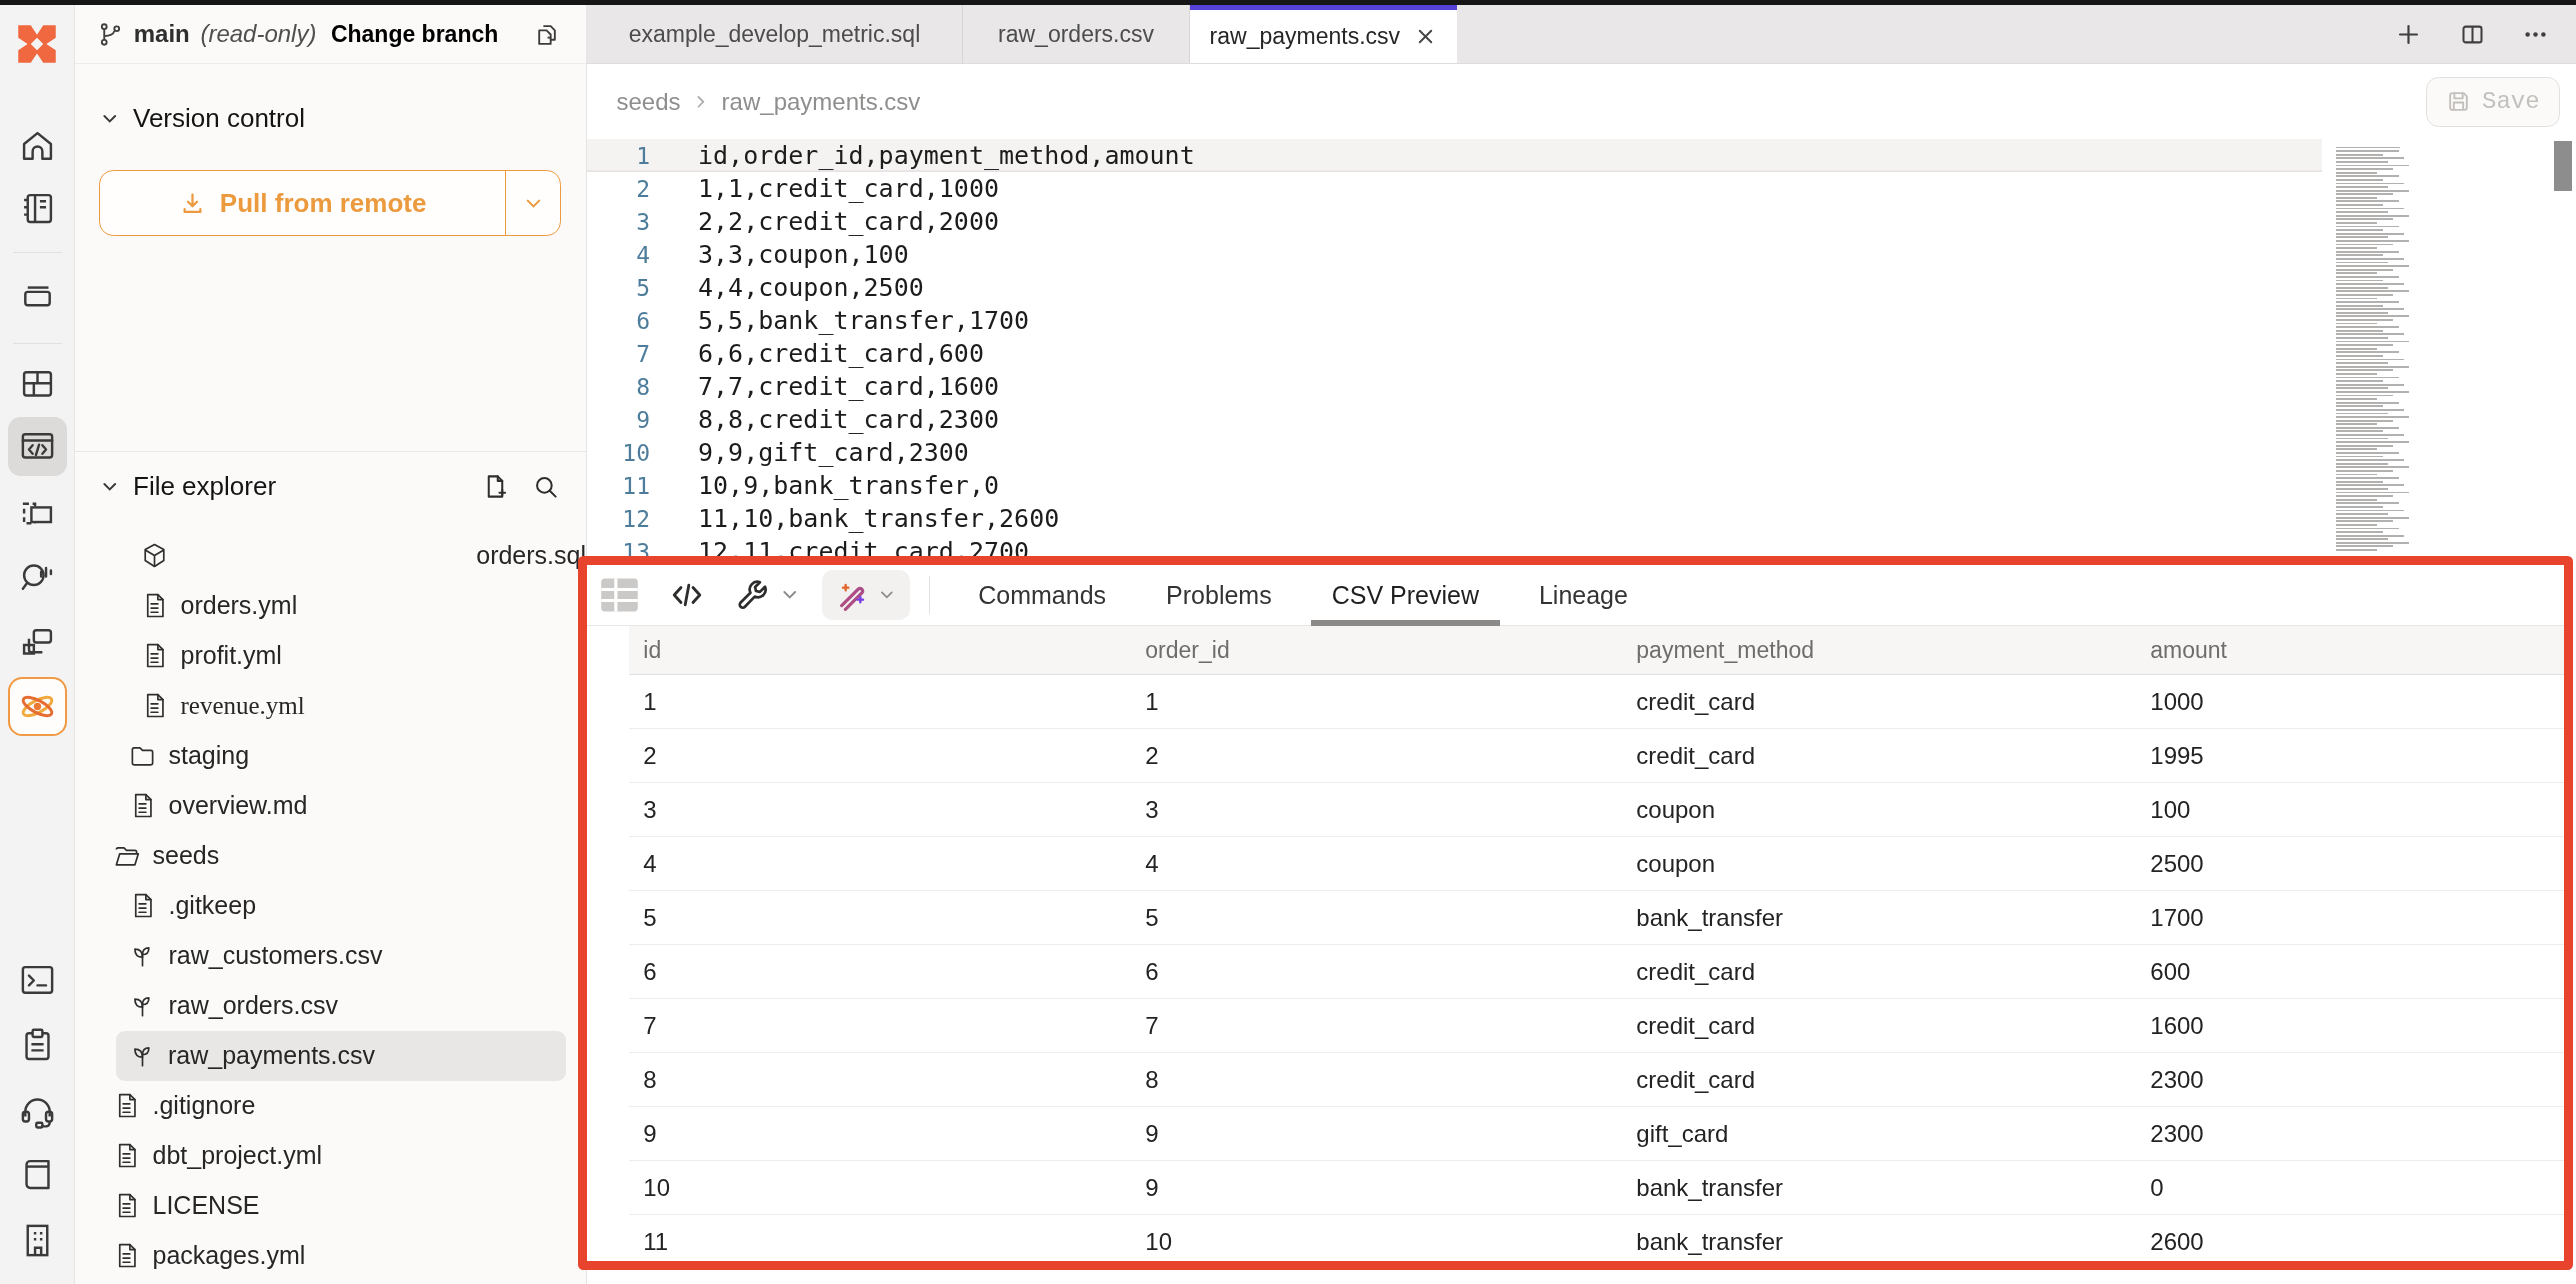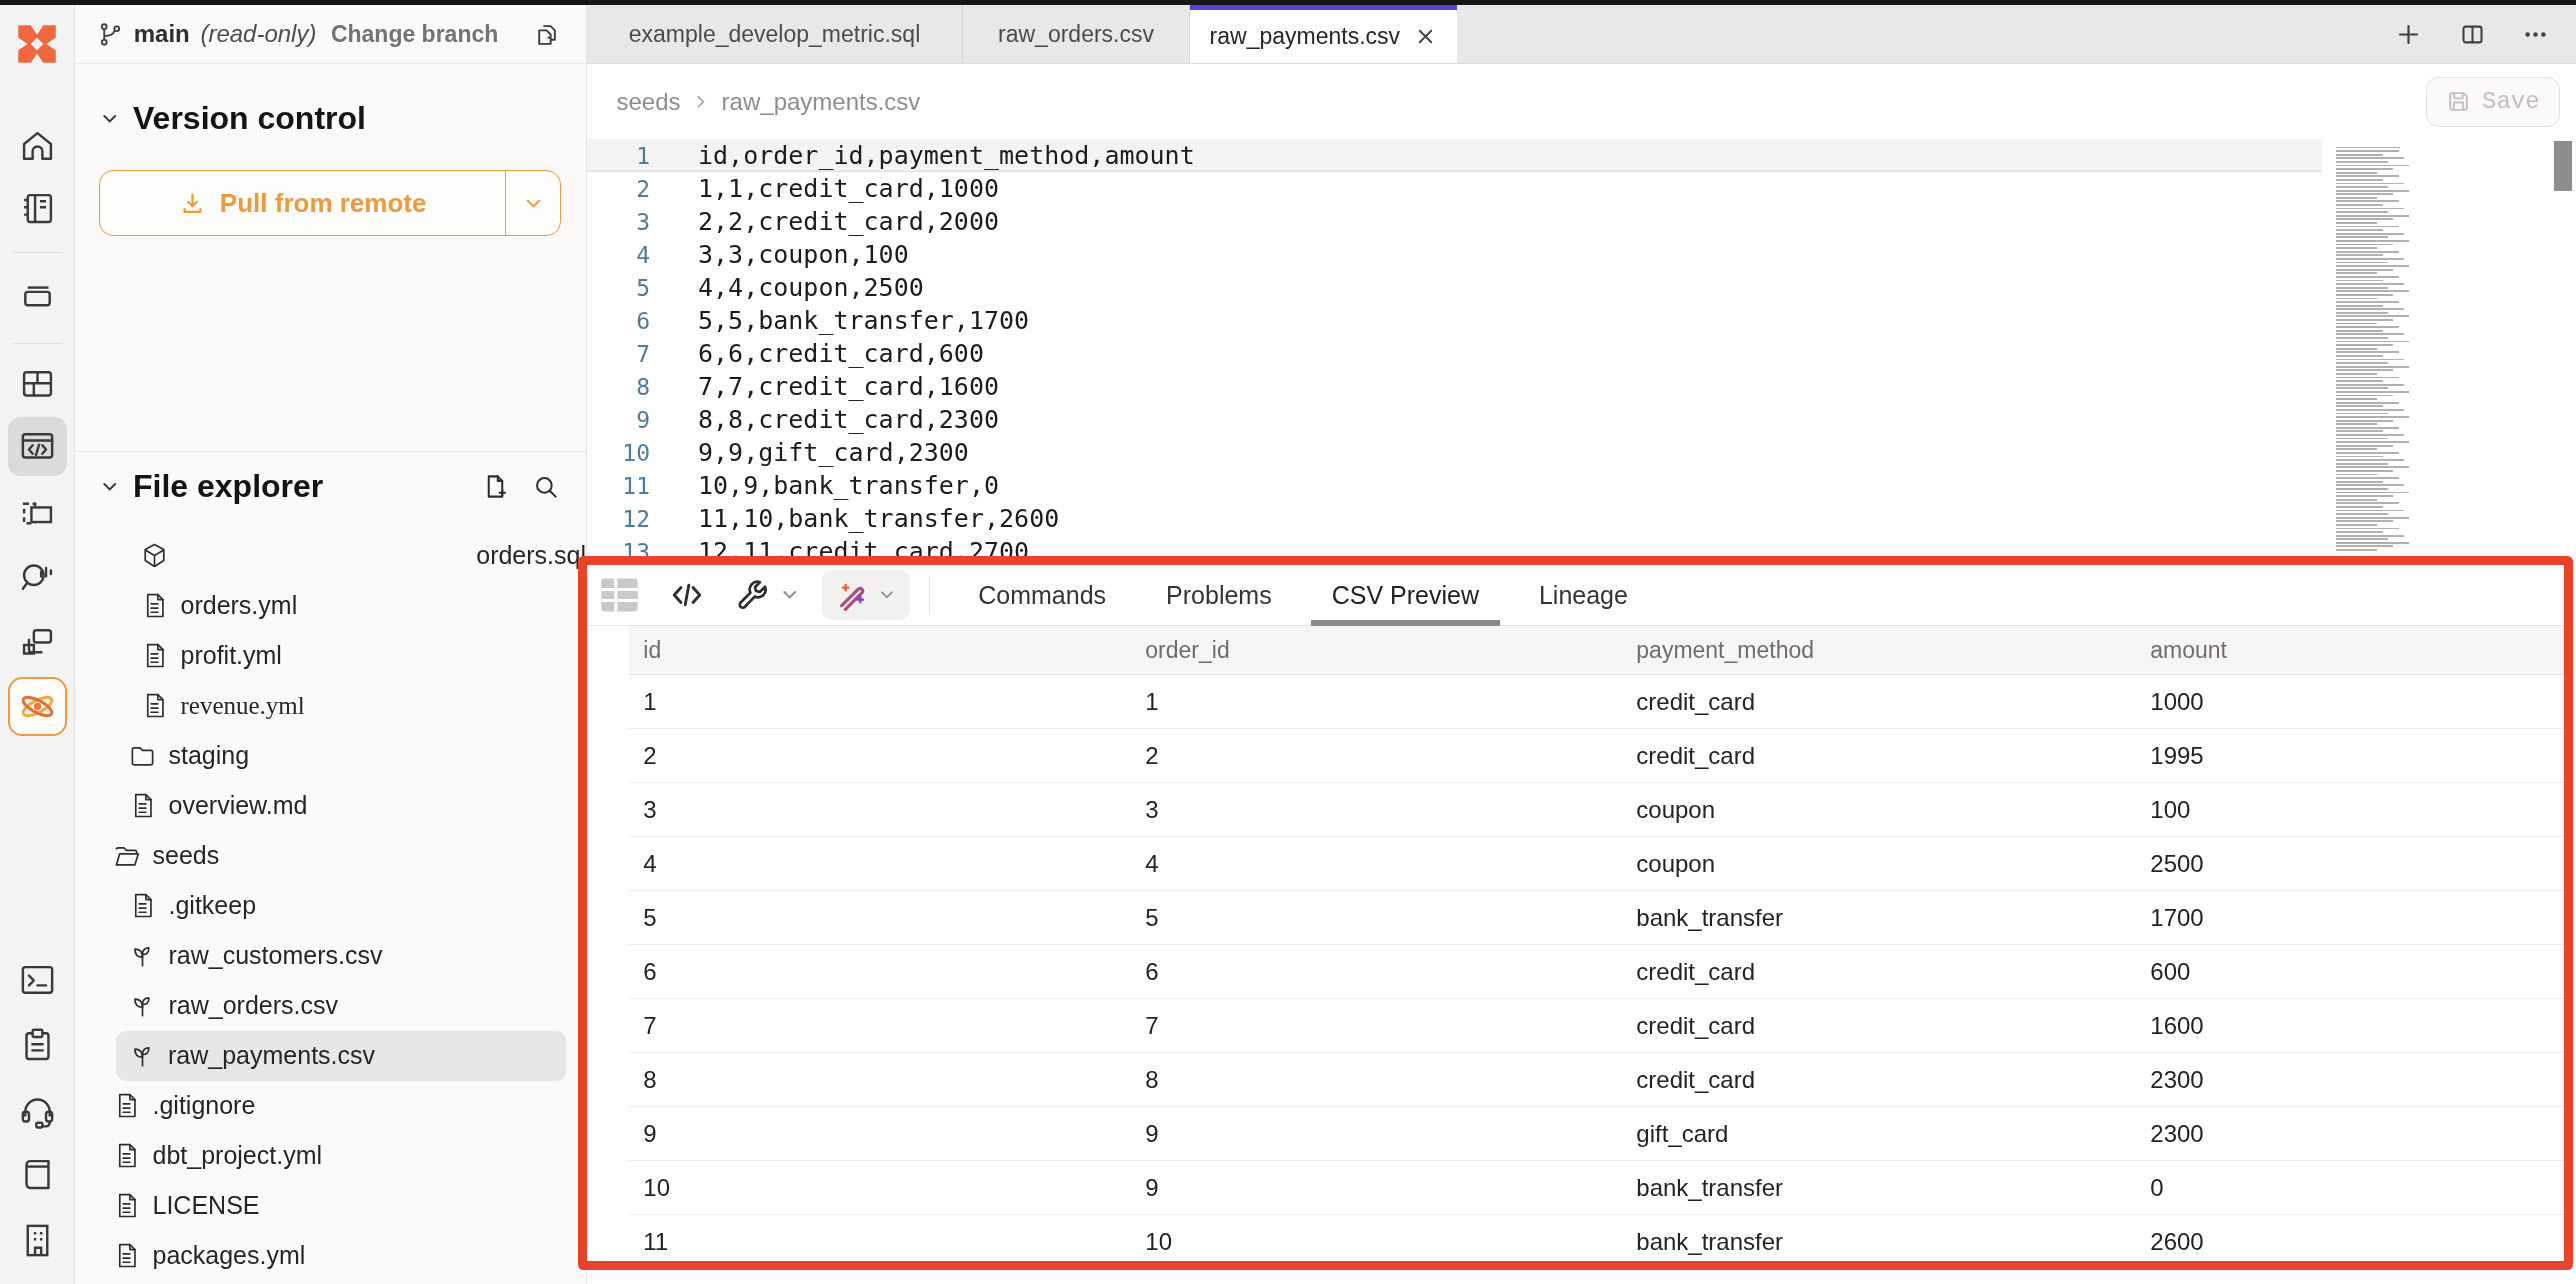--- a/index.html
+++ b/index.html
@@ -16,26 +16,26 @@
   .rail-ic.sel { background:#dddbd9; }
   .rail-ic.atom { border:2.7px solid #f09a45; background:#fffdfb; border-radius:14.3px; }
   .rail-div { position:absolute; left:12.5px; right:12.5px; height:0.9px; background:#e3e1e0; }
   .logo-box { position:absolute; top:10.7px; left:9.8px; width:55px; height:55px; display:flex; align-items:center; justify-content:center; }
 
   
   .sidebar { width:512px; background:#fbfaf9; border-right:0.9px solid #e7e5e4; flex:none; display:flex; flex-direction:column; }
   .branch-bar { height:59px; border-bottom:0.9px solid #ecebea; display:flex; align-items:center; padding:0 27px 0 23px; gap:10.7px; flex:none; }
   .branch-name { font-size:24px; font-weight:600; color:#2f2f2f; }
   .branch-mode { font-size:24px; font-style:italic; color:#4f4f4f; }
-  .change-branch { margin-left:auto; font-size:23px; font-weight:600; color:#737373; cursor:pointer; }
+  .change-branch { margin-left:auto; font-size:23px; font-weight:600; color:#000000; cursor:pointer; }
   .copy-ic { margin-left:25px; color:#3c3c3c; cursor:pointer; }
 
   .vc { height:387px; padding:36px 25px 0 24px; flex:none; }
   .sec-head { display:flex; align-items:center; gap:12.5px; height:36px; }
-  .sec-title { font-size:32px; font-weight:700; color:#141414; }
+  .sec-title { font-size:26px; font-weight:400; color:#141414; }
   .chev { color:#3a3a3a; }
   .pull-btn { margin-top:34px; height:66px; border:1.8px solid #ec9a3e; border-radius:14.3px; background:#fffefd;
               display:flex; align-items:stretch; color:#ec9a3e; cursor:pointer; }
   .pull-main { flex:1; display:flex; align-items:center; justify-content:center; gap:14.3px; font-size:26px; font-weight:600; }
   .pull-chev { width:55px; border-left:1.8px solid #ec9a3e; display:flex; align-items:center; justify-content:center; cursor:pointer; }
   .side-div { height:0.9px; background:#e9e7e6; flex:none; }
 
   .fe { flex:1; padding-top:12.5px; overflow:hidden; }
   .fe-head { display:flex; align-items:center; gap:12.5px; height:43px; padding:0 27px 0 24px; }
   .fe-actions { margin-left:auto; display:flex; gap:23px; color:#2e2e2e; }

